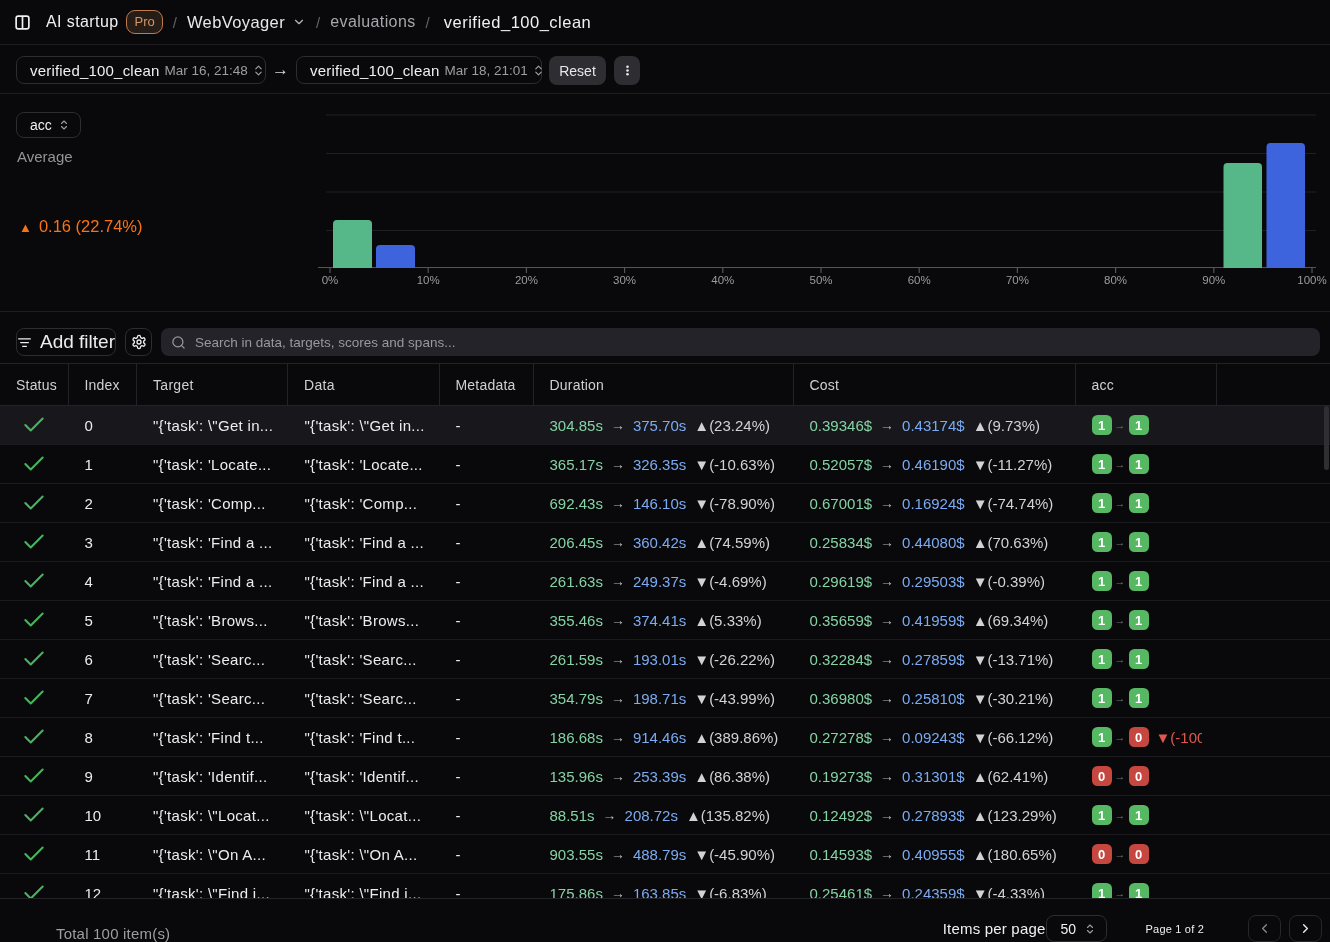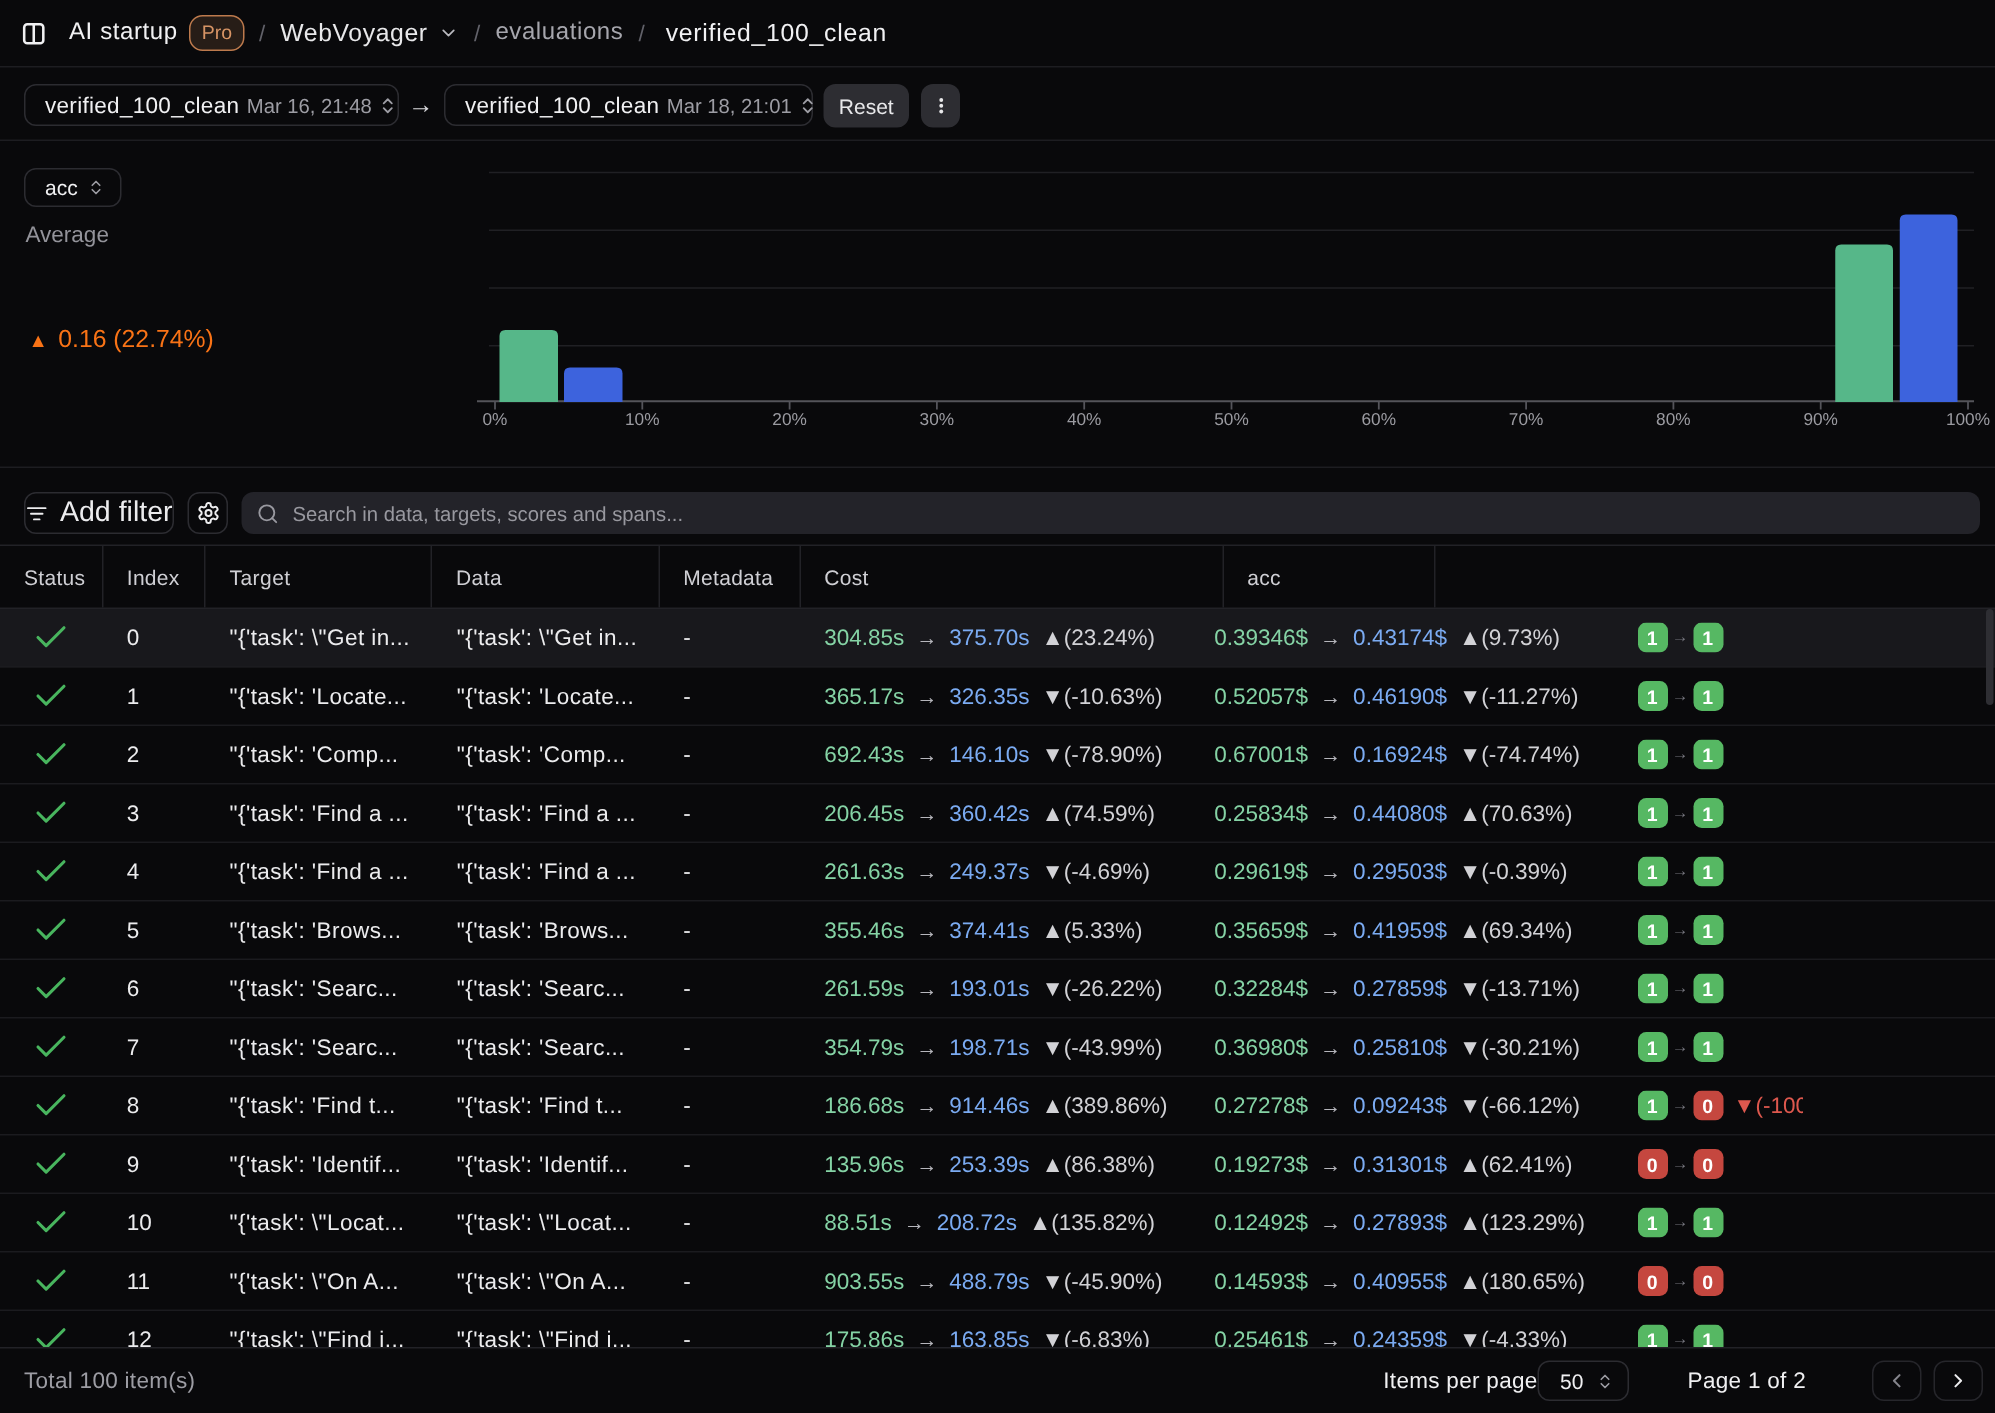--- a/index.html
+++ b/index.html
@@ -69,28 +69,28 @@
 .bl { color:#7babf2; }
 .arr { color:#b6b6bc; margin:0 8px; font-size:14px; }
 .pct { color:#d2d2d6; margin-left:8px; }
 .red { color:#de584e; margin-left:7px; }
 .badge { width:20px; height:20px; border-radius:5.5px; display:inline-flex; align-items:center; justify-content:center; color:#fff; font-size:13px; font-weight:bold; flex:none; }
 .bg { background:#56b863; }
 .br { background:#c5473f; }
 .barr { color:#74747c; font-size:11px; margin:0 3px; }
 
 
-.footer { position:absolute; left:0; top:898px; width:1330px; height:44px; background:#09090b; border-top:1px solid #222227; display:flex; align-items:center; }
+.footer { position:absolute; left:0; top:898px; width:1330px; height:44px; background:#09090b; border-top:1px solid #222227; display:flex; align-items:flex-end;padding-left:40px; }
 .footer .total { color:#9d9da4; font-size:15px; letter-spacing:0.2px; margin-left:16px; }
 .footer .right { position:absolute; right:8px; display:flex; align-items:center; }
 .footer .ipp { color:#f0f0f2; font-size:15px; letter-spacing:0.2px; }
 .ppsel { width:61px; height:27px; border:1px solid #2c2c31; border-radius:8px; display:flex; align-items:center; padding:0 8px 0 14px; }
 .ppsel .t { color:#f0f0f2; font-size:14px; }
 .ppsel .ud { margin-left:8px; display:inline-flex; }
-.pageinfo { color:#f0f0f2; font-size:15px; letter-spacing:0.2px; margin:0 44px 0 39px; }
+.pageinfo { color:#f0f0f2; font-size:11px; letter-spacing:0.2px; margin:0 44px 0 39px; }
 .pgbtn { width:33px; height:27px; border:1px solid #26262b; border-radius:8px; display:flex; align-items:center; justify-content:center; }
 .pgbtn + .pgbtn { margin-left:8px; }
 
 .scrollthumb { position:absolute; right:1px; top:406px; width:5px; height:64px; background:#2e2e33; border-radius:3px; }
 </style></head>
 <body>
 <div class="page">
 
 <div class="nav">
   <svg width="17" height="17" viewBox="0 0 24 24" fill="none" stroke="#f0f0f2" stroke-width="2.4" stroke-linecap="round" stroke-linejoin="round">
@@ -212,20 +212,21 @@
       </div>
 </div>
 
 <div class="table">
   <div class="thead">
     <div class="th c-status" style="justify-content:flex-start;padding-left:16px;">Status</div>
     <div class="th c-index">Index</div>
     <div class="th c-target">Target</div>
     <div class="th c-data">Data</div>
     <div class="th c-meta">Metadata</div>
+    <div class="th c-dur">Duration</div>
     <div class="th c-cost">Cost</div>
     <div class="th" style="width:141px;">acc</div>
     <div class="th c-last"></div>
   </div>
 <div class="tr hl">
 <div class="td c-status">
           <svg width="26" height="26" viewBox="0 0 24 24" fill="none" stroke="#48b55e" stroke-width="1.9" stroke-linecap="round" stroke-linejoin="round">
             <path d="M20 6 9 17l-5-5"></path>
           </svg>
         </div>

